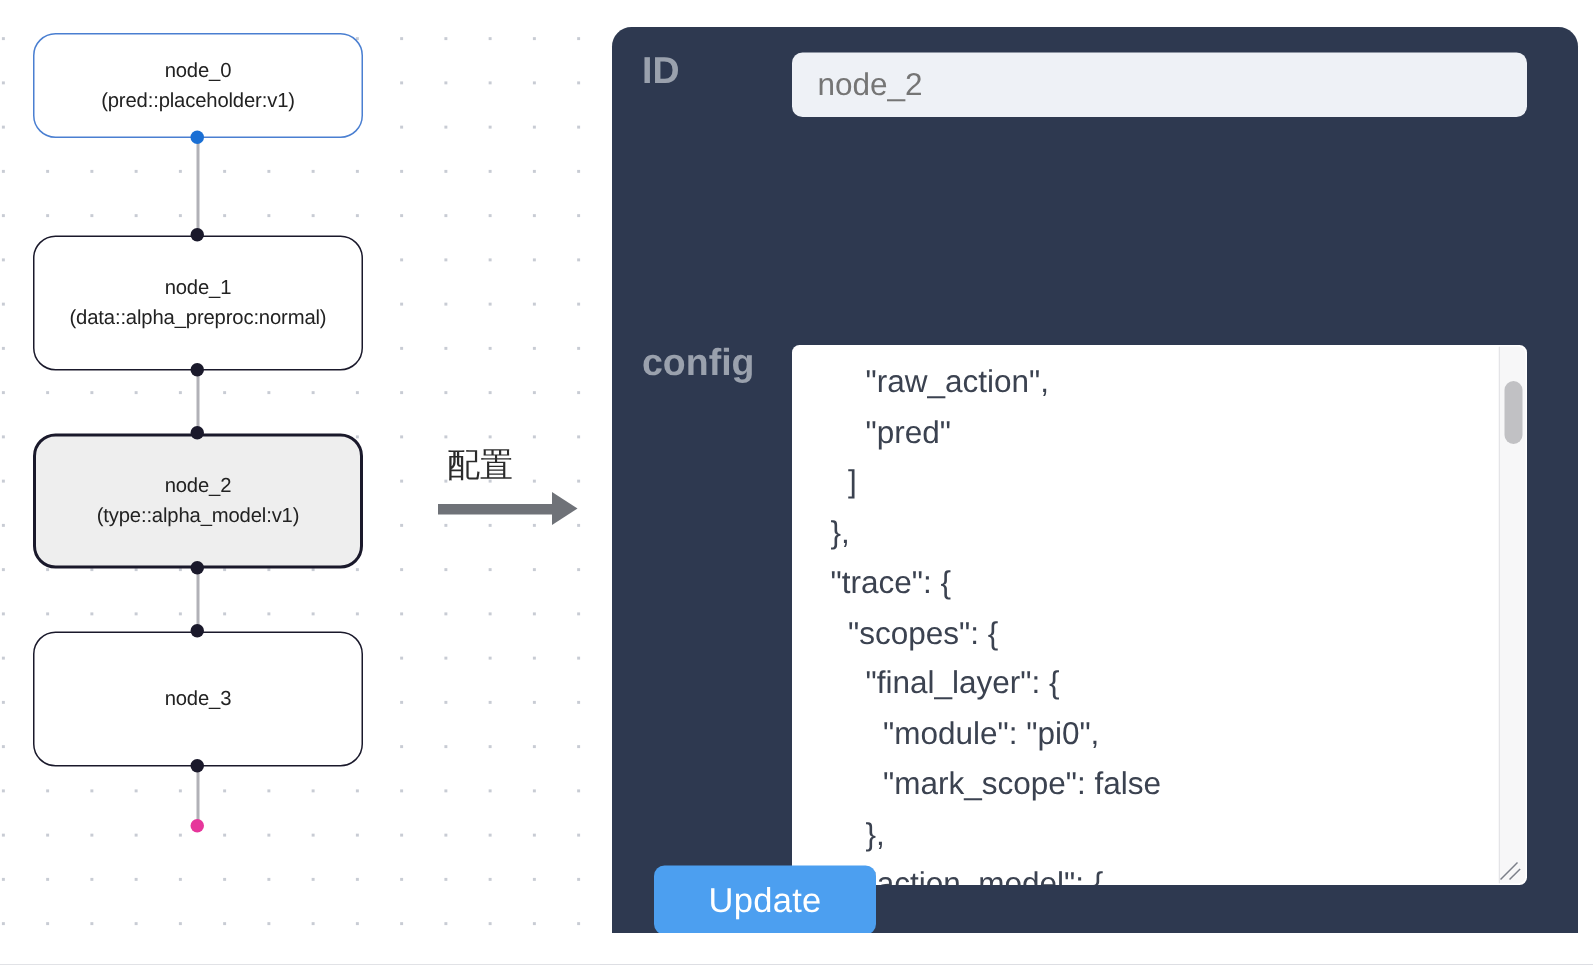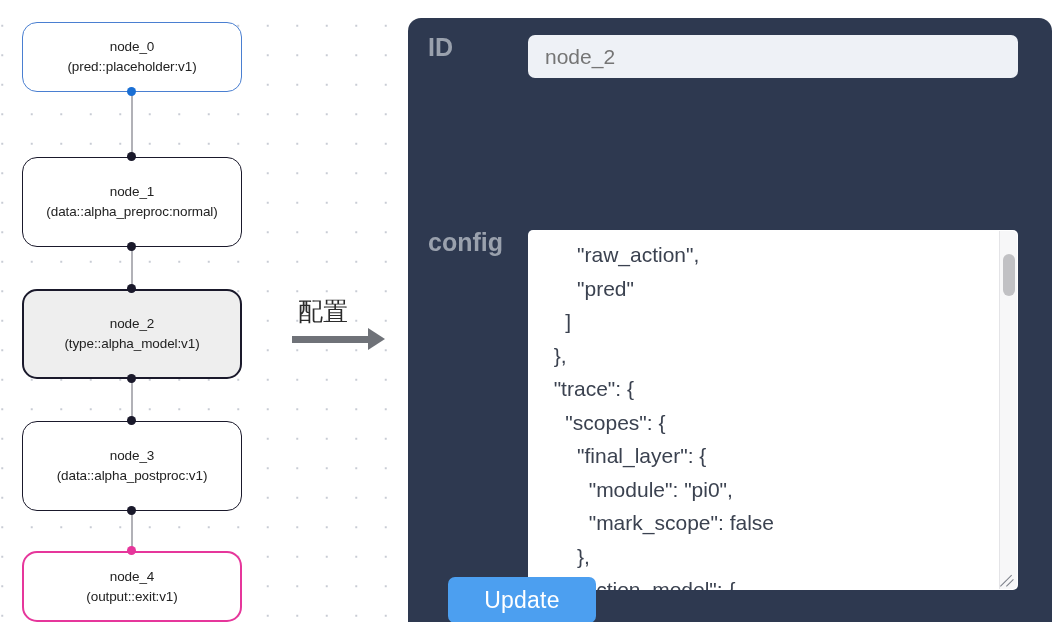--- a/index.html
+++ b/index.html
@@ -82,21 +82,21 @@
 
   
   #arrow-group {
     position: absolute;
     left: 290px; top: 295px;
     width: 110px; height: 65px;
   }
   #arrow-label {
     position: absolute;
     left: 8px; top: 0px;
-    font-size: 25px;
+    font-size: 22px;
     color: #2b2b2b;
     font-family: Liberation Mono, monospace;
     white-space: nowrap;
   }
   #arrow-shaft {
     position: absolute;
     left: 2px; top: 41px;
     width: 78px; height: 7px;
     background: #6f7278;
   }
@@ -216,21 +216,20 @@
     width: 148px; height: 46px;
     background: #4c9ff0;
     color: #ffffff;
     border: none;
     border-radius: 7px;
     font-size: 23px;
     font-family: "Liberation Sans", sans-serif;
     letter-spacing: 0.2px;
     cursor: pointer;
     text-align: center;
-    margin-left: 12px;
   }
 </style>
 </head>
 <body>
 
 <div id="root">
 
   <div id="page-grid"></div>
 
   <div id="graph-canvas">
@@ -262,32 +261,25 @@
         <div>node_2</div>
         <div>(type::alpha_model:v1)</div>
       </div>
     </div>
     <div class="handle" style="top:284px;"></div>
     <div class="handle" style="top:374px;"></div>
 
     <div class="node" style="top:421px;height:90px;text-align:center;">
       <div>
         <div>node_3</div>
-        <div>(data::alpha_postproc:v1)</div>
       </div>
     </div>
     <div class="handle" style="top:416px;"></div>
     <div class="handle" style="top:506px;"></div>
 
-    <div class="node output-node" style="top:551px;height:71px;">
-      <div>
-        <div>node_4</div>
-        <div>(output::exit:v1)</div>
-      </div>
-    </div>
     <div class="handle pink" style="top:546px;"></div>
   </div>
 
   <div id="arrow-group">
     <div id="arrow-label">配置</div>
     <div id="arrow-shaft"></div>
     <div id="arrow-head"></div>
   </div>
 
   <div id="config-panel">

